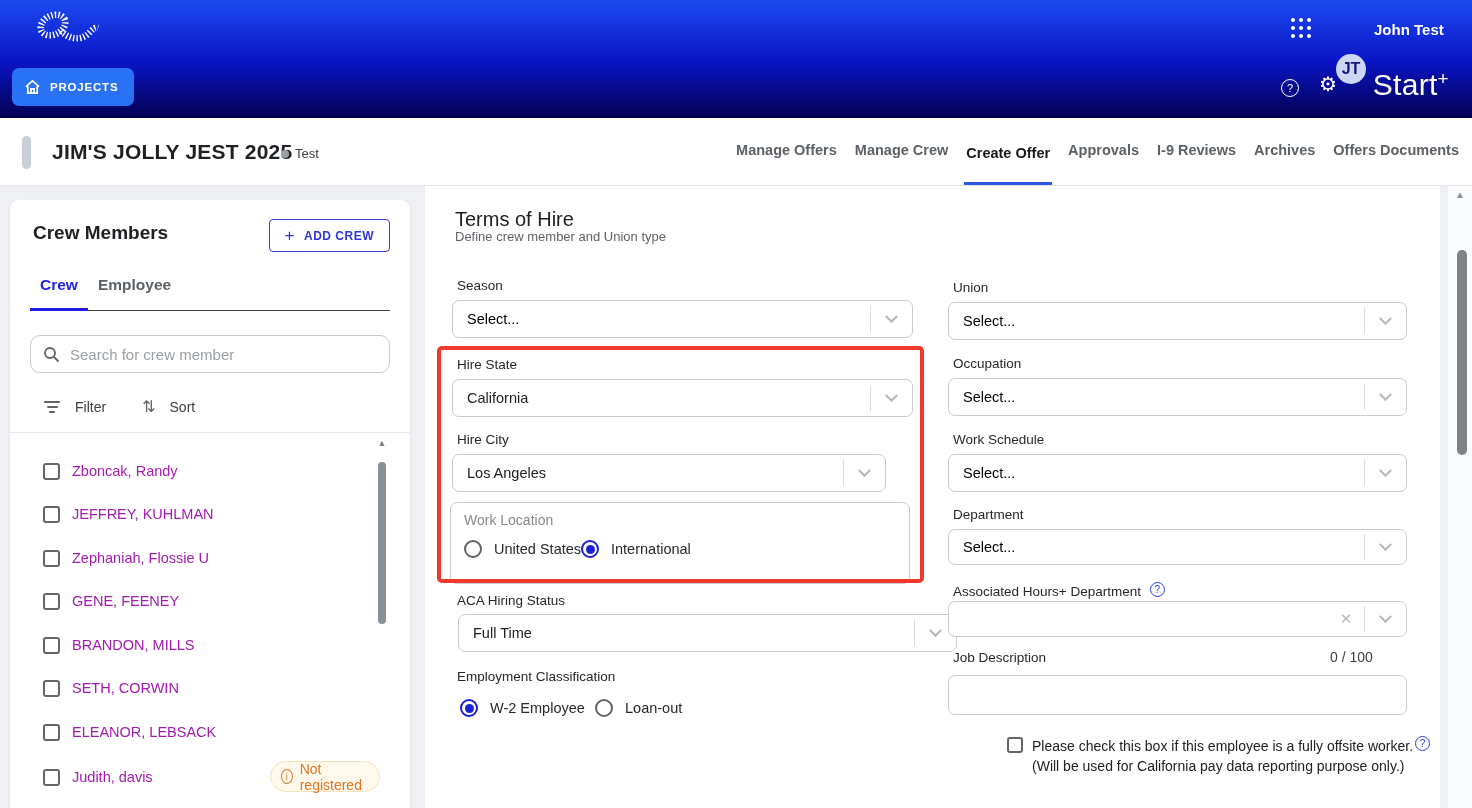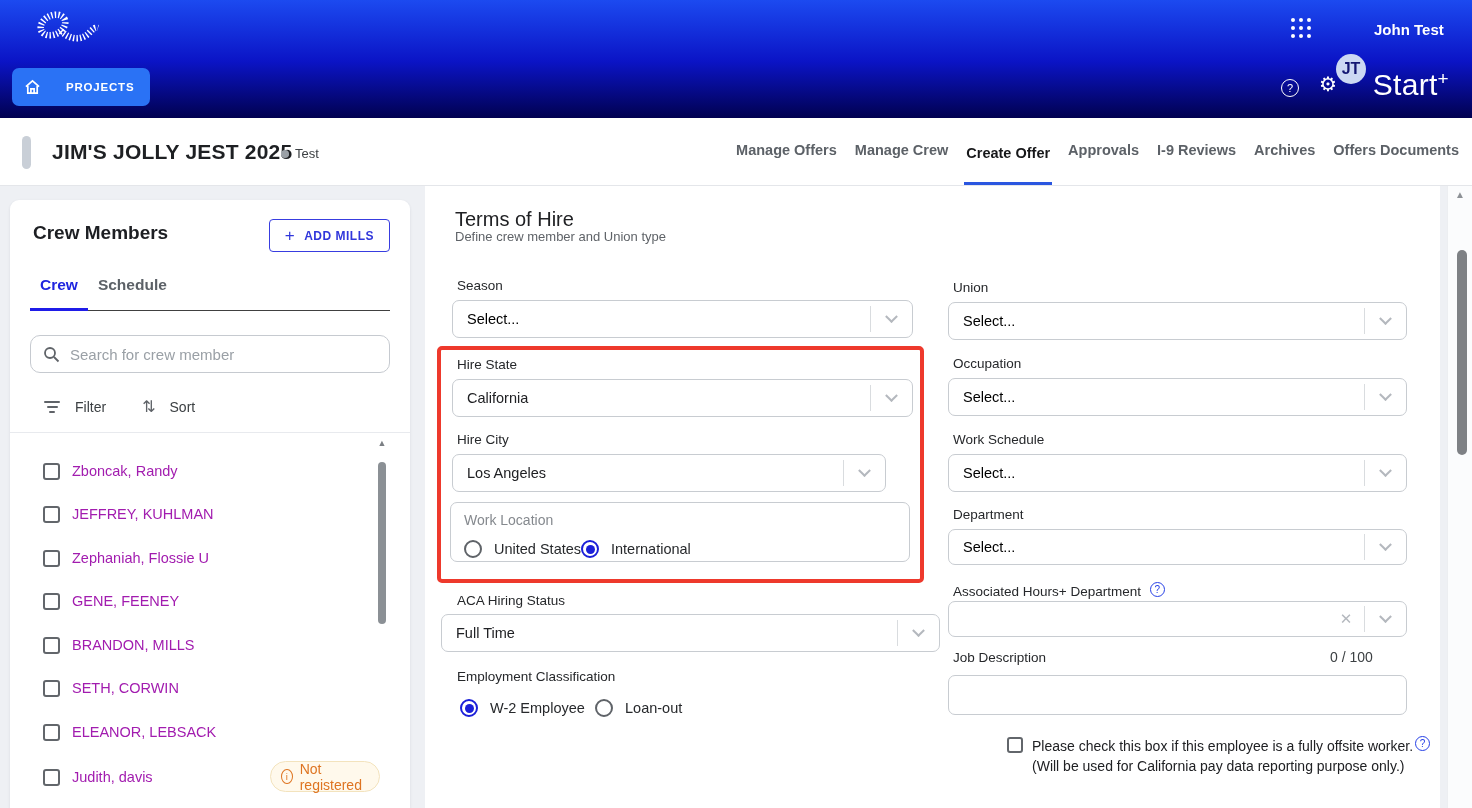--- a/index.html
+++ b/index.html
@@ -4,21 +4,21 @@
 <style>
   * { margin:0; padding:0; box-sizing:border-box; }
   html,body { width:1472px; height:808px; overflow:hidden; }
   body { font-family:"Liberation Sans", sans-serif; background:#eef0f4; position:relative; color:#202124; }
 
   
   .app-header { position:absolute; left:0; top:0; width:1472px; height:118px;
     background:linear-gradient(180deg,#1c4af0 0%, #0b14c6 52%, #010150 100%); }
   .brand-logo { position:absolute; left:32px; top:8px; }
   .projects-btn { position:absolute; left:12px; top:68px; height:38px; padding:0 16px 0 12px;
-    background:#2a72f5; border:none; border-radius:7px; display:flex; align-items:center; gap:25px;
+    background:#2a72f5; border:none; border-radius:7px; display:flex; align-items:center; gap:9px;
     color:#fff; font-weight:bold; font-size:11.5px; letter-spacing:.8px; cursor:pointer; font-family:inherit; }
   .apps-grid { position:absolute; left:1291px; top:18px; width:21px; height:21px;
     display:grid; grid-template-columns:repeat(3,4px); grid-template-rows:repeat(3,4px); gap:4px; cursor:pointer; }
   .apps-grid i { background:#fff; border-radius:50%; }
   .avatar { position:absolute; left:1336px; top:14px; width:30px; height:30px; border-radius:50%;
     background:#ccd8f3; color:#131672; font-size:16px; font-weight:bold;
     display:flex; align-items:center; justify-content:center; cursor:pointer;margin-top:40px; }
   .user-name { position:absolute; left:1374px; top:21px; color:#fff; font-size:15px; font-weight:bold; }
   .help-circ { position:absolute; left:1281px; top:79px; width:18px; height:18px; border:1.6px solid #fff;
     border-radius:50%; color:#fff; font-size:11px; display:flex; align-items:center; justify-content:center; cursor:pointer; }
@@ -86,21 +86,21 @@
   .sel .chevbox { width:41px; display:flex; align-items:center; justify-content:center; align-self:stretch; }
   .chev { width:9px; height:9px; border-right:2px solid #b4b8be; border-bottom:2px solid #b4b8be;
     transform:rotate(45deg) translate(-2px,-2px); }
   .clearbox { width:36px; display:flex; align-items:center; justify-content:center; align-self:stretch;
     color:#b4b8be; font-size:15px; cursor:pointer; }
   .radio { width:18px; height:18px; border:2px solid #5f6368; border-radius:50%; background:#fff;
     position:relative; cursor:pointer; flex:none; }
   .radio.checked { border-color:#1b1fd8; }
   .radio.checked::after { content:""; position:absolute; inset:2.5px; background:#1b1fd8; border-radius:50%; }
   .radio-opt { position:absolute; display:flex; align-items:center; gap:12px; font-size:14.5px; color:#27292c; }
-  .wl-box { position:absolute; left:25px; top:316px; width:460px; height:60px; border:1px solid #c8ccd1; border-radius:7px; }
+  .wl-box { position:absolute; left:25px; top:316px; width:460px; height:82px; border:1px solid #c8ccd1; border-radius:7px; }
   .wl-label { position:absolute; left:13px; top:9px; font-size:14px; color:#85898e; }
   .hl-red { position:absolute; left:12px; top:160px; width:487px; height:237px; border:4px solid #ee392c;
     border-radius:5px; pointer-events:none; }
   .qmark { display:inline-flex; width:15px; height:15px; border:1.4px solid #2640e6; border-radius:50%;
     color:#2640e6; font-size:10px; align-items:center; justify-content:center; cursor:pointer; }
   .counter { position:absolute; font-size:14px; color:#3c4043; }
   .jd-input { position:absolute; height:40px; border:1px solid #c8ccd1; border-radius:7px; width:459px;
     font-size:14.5px; padding:0 12px; font-family:inherit; color:#202124; outline:none; }
   .offsite-row { position:absolute; left:582px; top:550px; display:flex; gap:9px; }
   .offsite-text { font-size:14px; color:#202124; white-space:nowrap; }
@@ -170,25 +170,25 @@
     <div class="main-tab">I-9 Reviews</div>
     <div class="main-tab">Archives</div>
     <div class="main-tab">Offers Documents</div>
   </div>
 </div>
 
 <div class="sidebar">
   <div class="sb-title">Crew Members</div>
   <button class="add-crew-btn">
     <span class="plus">+</span>
-    <span>ADD MILLS</span>
+    <span>ADD CREW</span>
   </button>
   <div class="sb-tabs">
     <div class="sb-tab active">Crew</div>
-    <div class="sb-tab">Schedule</div>
+    <div class="sb-tab">Employee</div>
   </div>
   <div class="sb-search">
     <span>
       <svg width="17" height="17" viewBox="0 0 17 17" fill="none" stroke="#5f6368" stroke-width="1.8">
         <circle cx="7" cy="7" r="5"></circle>
           <line x1="11" y1="11" x2="15.5" y2="15.5"></line>
       </svg>
     </span>
     <input type="text" placeholder="Search for crew member" style="">
   </div>
@@ -286,21 +286,21 @@
     </div>
     <div class="radio-opt" style="left:130px; top:37px">
       <span class="radio checked"></span>
       <span>International</span>
     </div>
   </div>
 
   <div class="hl-red"></div>
 
   <div class="flabel" style="left:32px; top:407px">ACA Hiring Status</div>
-  <div class="sel" style="left:16px; top:428px; width:499px">
+  <div class="sel" style="left:33px; top:428px; width:499px">
     <span class="val">Full Time</span>
     <span class="sep"></span>
     <span class="chevbox">
         <i class="chev"></i>
       </span>
   </div>
 
   <div class="flabel" style="left:32px; top:483px">Employment Classification</div>
   <div class="radio-opt" style="left:35px; top:513px">
     <span class="radio checked"></span>

